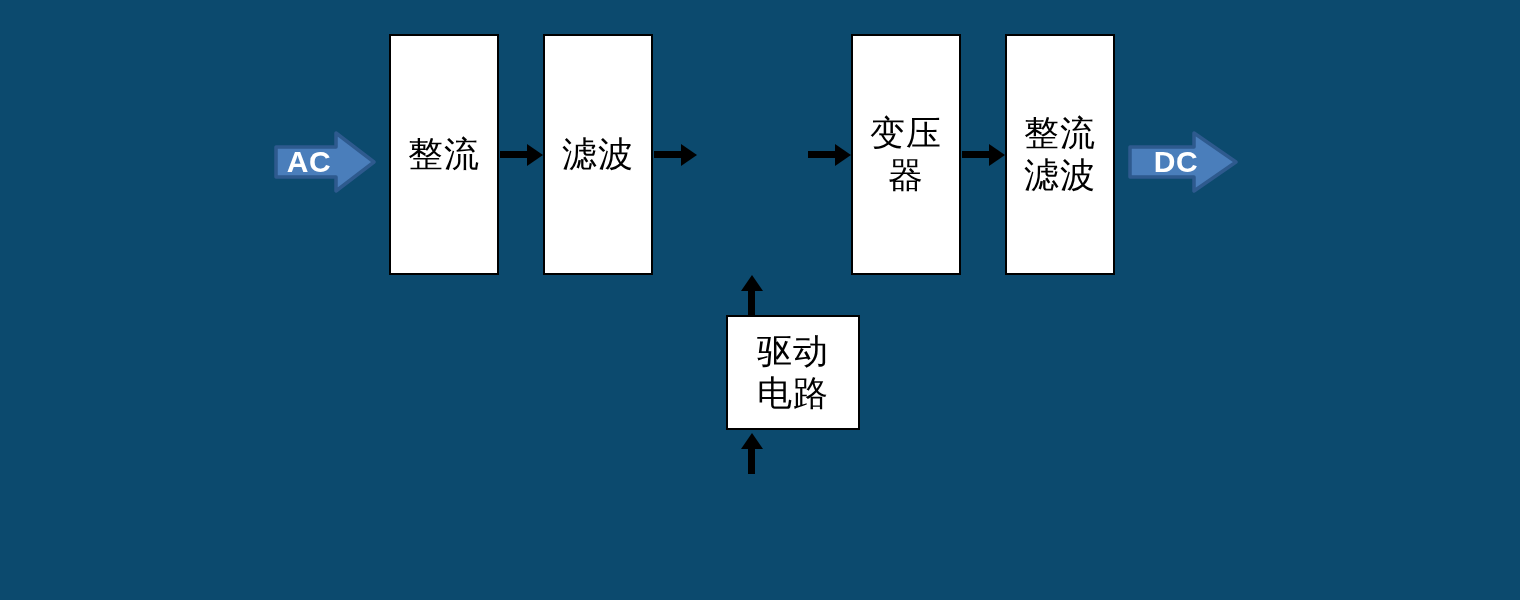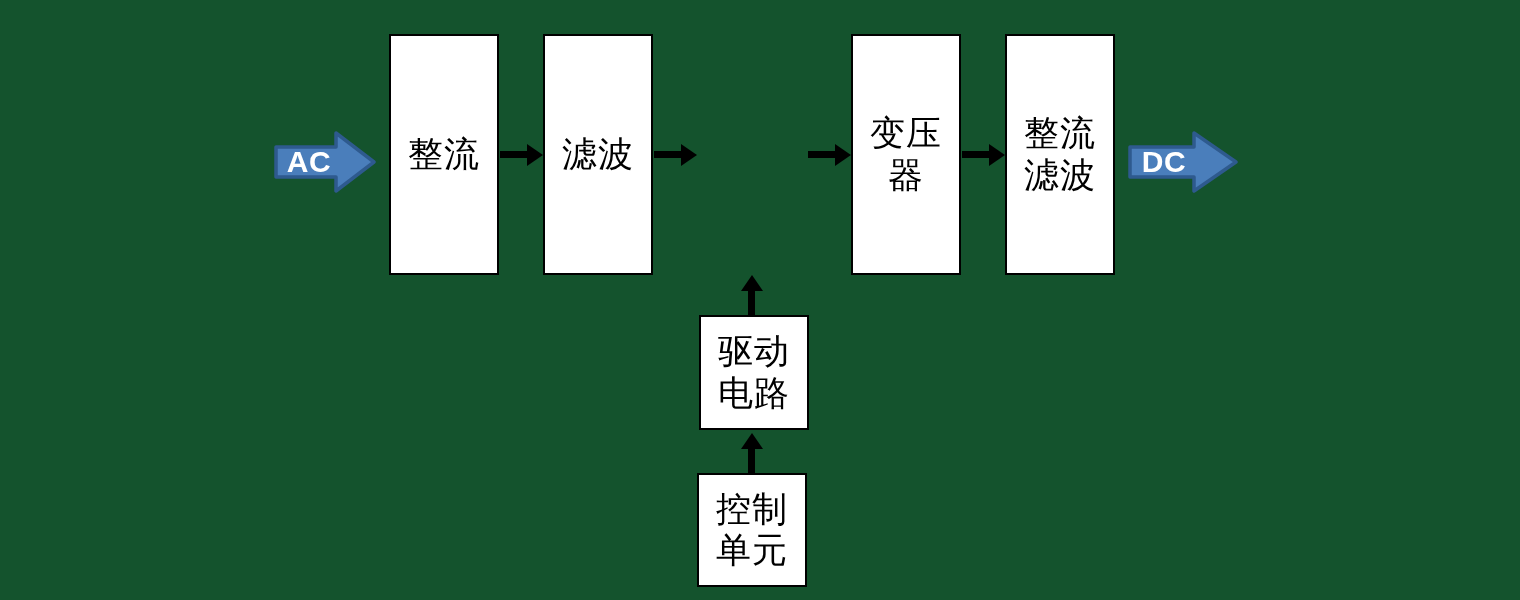--- a/index.html
+++ b/index.html
@@ -7,21 +7,21 @@
     padding: 0;
     background: #ffffff;
   }
   body {
     font-family: "Liberation Sans", sans-serif;
   }
   #diagram-canvas {
     position: relative;
     width: 1520px;
     height: 600px;
-    background: #14532d;
+    background: #0c4a6e;
     overflow: hidden;
   }
   
   .block {
     position: absolute;
     box-sizing: border-box;
     background: #ffffff;
     border: 2.5px solid #000000;
     display: flex;
     align-items: center;
@@ -119,42 +119,38 @@
   <div class="block" style="left:851px; top:34px; width:110px; height:241px;align-items:center;">
     <span class="block-label">变压
 器</span>
   </div>
 
   <div class="block" style="left:1005px; top:34px; width:110px; height:241px;">
     <span class="block-label">整流
 滤波</span>
   </div>
 
-  <div class="block" style="left:699px; top:315px; width:110px; height:115px;">
+  <div class="block" style="left:726px; top:315px; width:134px; height:115px;">
     <span class="block-label">驱动
 电路</span>
   </div>
 
-  <div class="block" style="left:697px; top:473px; width:110px; height:114px;">
-    <span class="block-label">控制
-单元</span>
-  </div>
 
   <div class="conn-h" style="left:500px; top:151px; width:28px;"></div>
 
   <div class="conn-h" style="left:654px; top:151px; width:28px;"></div>
 
   <div class="conn-h" style="left:808px; top:151px; width:28px;"></div>
 
   <div class="conn-h" style="left:962px; top:151px; width:28px;"></div>
 
   <div class="conn-v" style="left:748px; top:290px; height:26px;"></div>
 
   <div class="conn-v" style="left:748px; top:448px; height:26px;"></div>
 
   <div class="blue-arrow" style="left:1128px; top:131px; width:110px; height:62px;">
     <svg width="110" height="62" viewBox="0 0 110 62">
       <polygon points="2,16 66,16 66,2 108,31 66,60 66,46 2,46" fill="#4a7ebb" stroke="#2e5a8e" stroke-width="3.5" stroke-linejoin="round"></polygon>
     </svg>
-    <div class="blue-arrow-text" style="width:72px; justify-content:center;">DC</div>
+    <div class="blue-arrow-text" style="width:72px; justify-content:center;margin-left:12px;">DC</div>
   </div>
 
 </div>
 
 </body></html>

